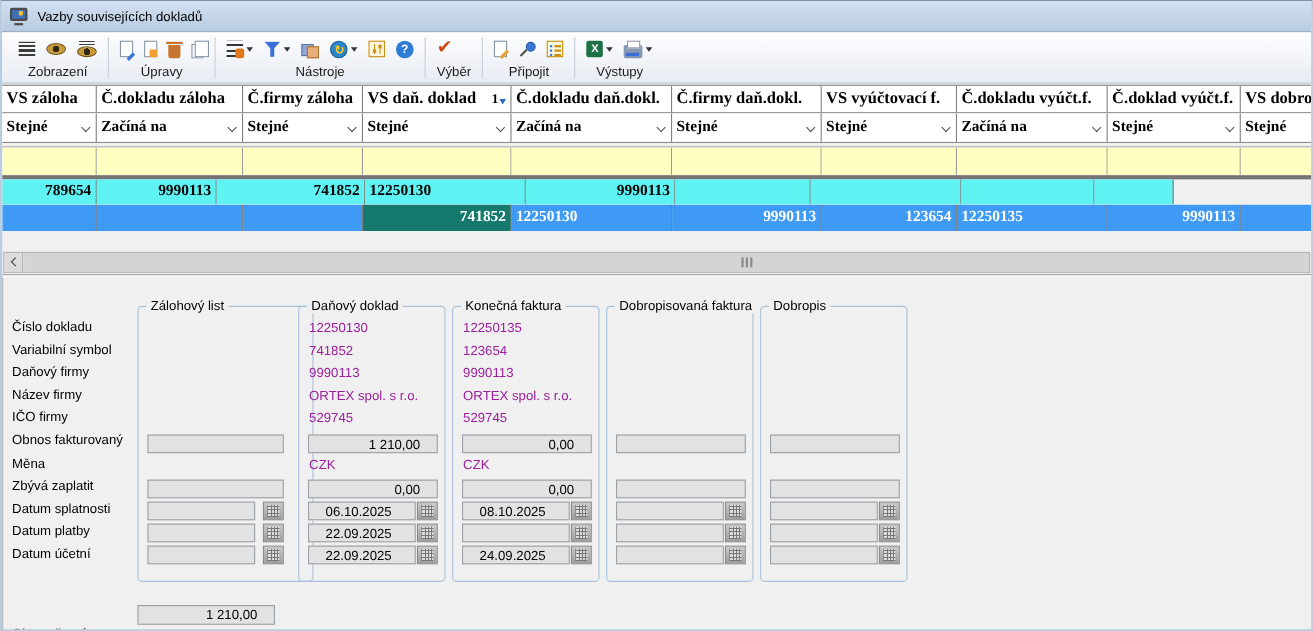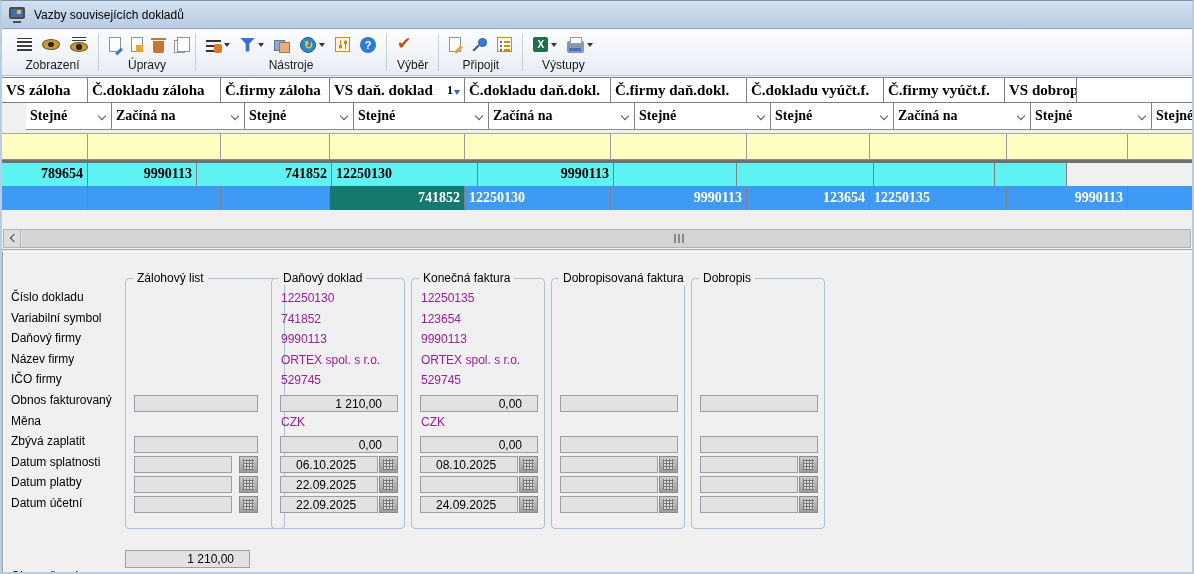--- a/index.html
+++ b/index.html
@@ -83,21 +83,21 @@
   .grid { position:absolute; top:76px; left:0; right:0; font-family:"Liberation Serif",serif; font-weight:bold; }
   .grow { display:flex; overflow:hidden; }
   .gcell { flex:none; border-right:1px solid #808080; padding:0 4px; overflow:hidden; white-space:nowrap; }
   .c0{width:86px}.c1{width:133px}.c2{width:109px}.c3{width:135px}.c4{width:146px}
   .c5{width:136px}.c6{width:123px}.c7{width:137px}.c8{width:121px}.c9{width:72px}
   .ar{text-align:right}.al{text-align:left}
   .hrow { height:26px; border-top:1px solid #808080; border-bottom:1px solid #808080; background:#fff; }
   .hcell { font-size:15px; line-height:24px; display:flex; justify-content:space-between; align-items:center; }
   .sortind { display:flex; align-items:center; gap:1px; color:#000; font-size:12px; }
   .sarr { width:0; height:0; border-left:3.5px solid transparent; border-right:3.5px solid transparent; border-top:5px solid #2a66c8; margin-top:4px; }
-  .frow { height:27px; background:#fff; border-bottom:1px solid #8c8c8c;margin-left:24px; }
+  .frow { height:27px; background:#fff; border-bottom:1px solid #8c8c8c; }
   .fcell { display:flex; align-items:center; justify-content:space-between; font-size:14px; }
   .chev { width:6px; height:6px; border-right:1px solid #555; border-bottom:1px solid #555; transform:rotate(45deg); margin-right:2px; flex:none; }
   .gaprow { height:3px; background:#f0f0f0; }
   .yrow { height:27px; border-top:1px solid #a8a8a8; border-bottom:1px solid #8c8c8c; }
   .ycell { background:#ffffc2; border-right:1px solid #9a9a9a; }
   .seprow { height:2px; background:#e8e8e8; border-top:1px solid #707070; border-bottom:2px solid #707070; }
   .drow1 { height:23px; }
   .drow2 { height:24px; }
   .dcell { font-size:14px; line-height:22px; }
   .drow1 .dcell { background:#5ff2f2; color:#000; }
@@ -265,25 +265,28 @@
             <span>1</span>
             <span class="sarr"></span>
           </span>
       </div>
       <div class="gcell hcell c4">
           <span>Č.dokladu daň.dokl.</span>
         </div>
       <div class="gcell hcell c5">
           <span>Č.firmy daň.dokl.</span>
         </div>
+      <div class="gcell hcell c6">
+          <span>VS vyúčtovací f.</span>
+        </div>
       <div class="gcell hcell c7">
           <span>Č.dokladu vyúčt.f.</span>
         </div>
       <div class="gcell hcell c8">
-          <span>Č.firmy vyúčt.f.</span>
+          <span>Č.doklad vyúčt.f.</span>
         </div>
       <div class="gcell hcell c9">
           <span>VS dobropis</span>
         </div>
     </div>
     <div class="grow frow">
       <div class="gcell fcell c0">
           <span>Stejné</span>
           <span class="chev"></span>
         </div>

